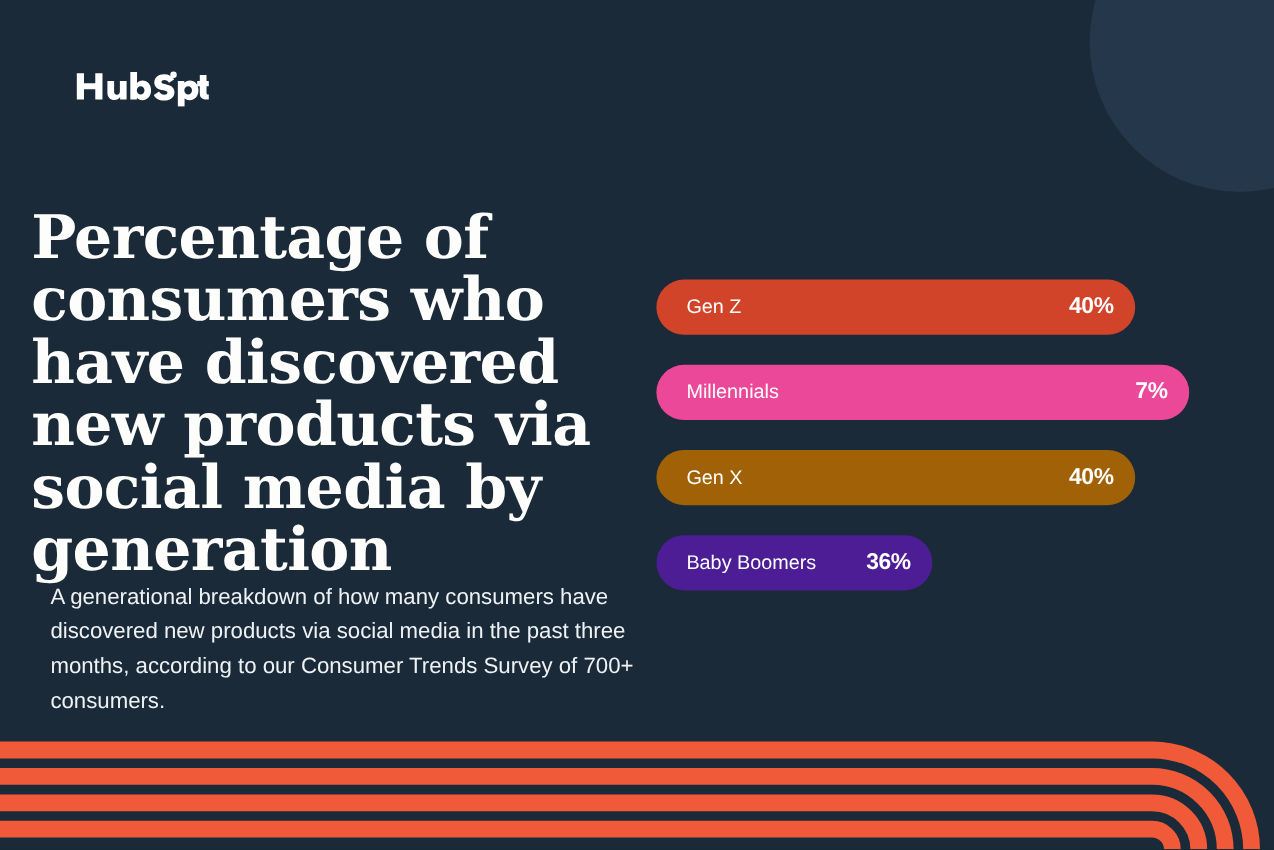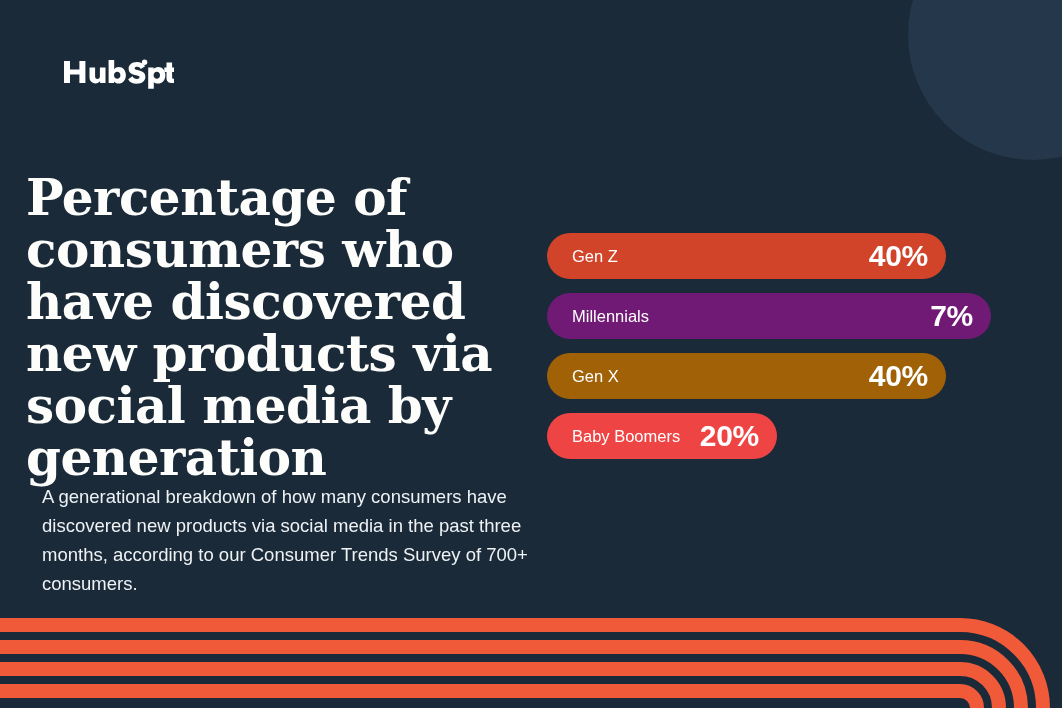--- a/index.html
+++ b/index.html
@@ -75,42 +75,42 @@
   }
 
   
   .bars {
     position: absolute;
     left: 547px;
     top: 233px;
   }
   .bar-row {
     height: 52px;
-    margin-bottom: 8px;
+    margin-bottom: 19px;
     position: relative;
   }
   .bar {
     height: 46px;
     border-radius: 23px;
     display: flex;
     align-items: center;
     justify-content: space-between;
     box-sizing: border-box;
     padding: 0 18px 0 25px;
   }
   .bar-label {
     font-family: "Liberation Sans", sans-serif;
     font-size: 16.5px;
     font-weight: 400;
     color: #ffffff;
     white-space: nowrap;
   }
   .bar-value {
     font-family: "Liberation Sans", sans-serif;
-    font-size: 30px;
+    font-size: 19px;
     font-weight: 700;
     color: #ffffff;
     white-space: nowrap;
     letter-spacing: -0.3px;
   }
 
   
   .stripes {
     position: absolute;
     left: 0;
@@ -157,37 +157,37 @@
   <div class="bars">
 
     <div class="bar-row">
       <div class="bar" style="background: rgb(210, 68, 42); width: 399px;">
         <span class="bar-label">Gen Z</span>
         <span class="bar-value">40%</span>
       </div>
     </div>
 
     <div class="bar-row">
-      <div class="bar" style="background: #701a75; width: 444px;">
+      <div class="bar" style="background: #ec4899; width: 444px;">
         <span class="bar-label">Millennials</span>
         <span class="bar-value">7%</span>
       </div>
     </div>
 
     <div class="bar-row">
       <div class="bar" style="background: #a16207; width: 399px;">
         <span class="bar-label">Gen X</span>
         <span class="bar-value">40%</span>
       </div>
     </div>
 
     <div class="bar-row">
-      <div class="bar" style="background: #ef4444; width: 230px;">
+      <div class="bar" style="background: #4c1d95; width: 230px;">
         <span class="bar-label">Baby Boomers</span>
-        <span class="bar-value">20%</span>
+        <span class="bar-value">36%</span>
       </div>
     </div>
 
   </div>
 
   <div class="stripes">
     <svg width="1062" height="108" viewBox="0 0 1062 108">
       <g fill="none" id="stripe-group">
           <path d="M 0 25 L 960 25 A 83 83 0 0 1 1043 108 L 1043 108" stroke="#f15a38" stroke-width="14" fill="none"></path>
           <path d="M 0 47 L 960 47 A 61 61 0 0 1 1021 108 L 1021 108" stroke="#f15a38" stroke-width="14" fill="none"></path>

